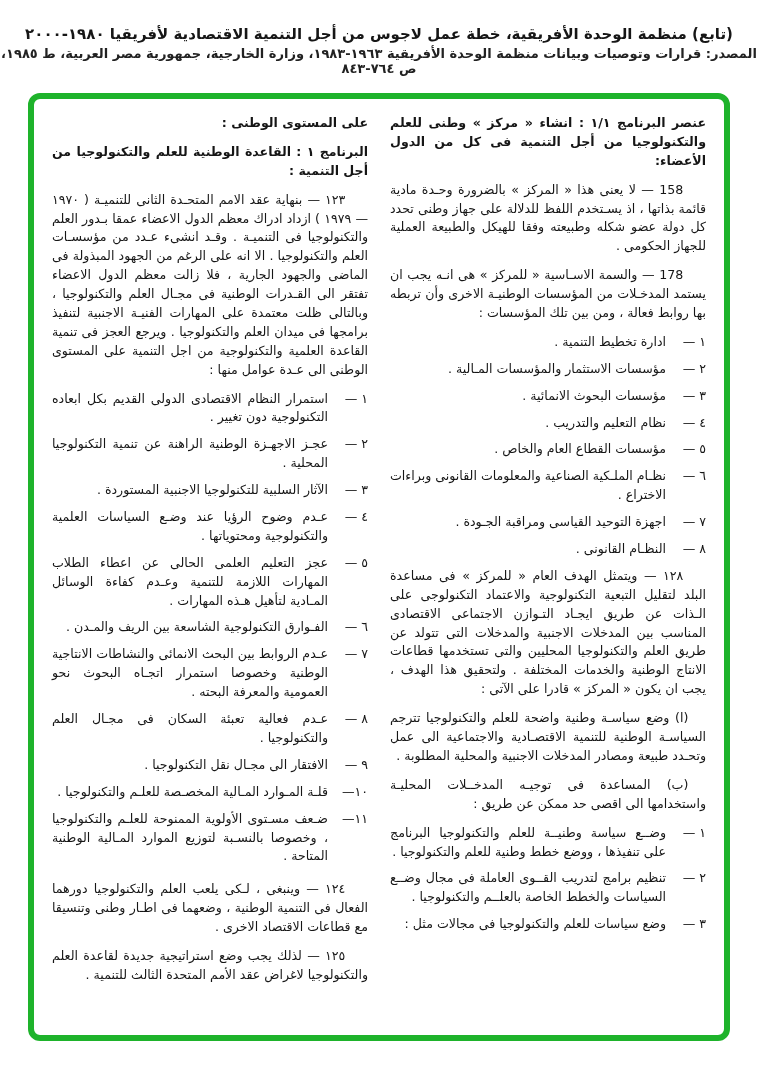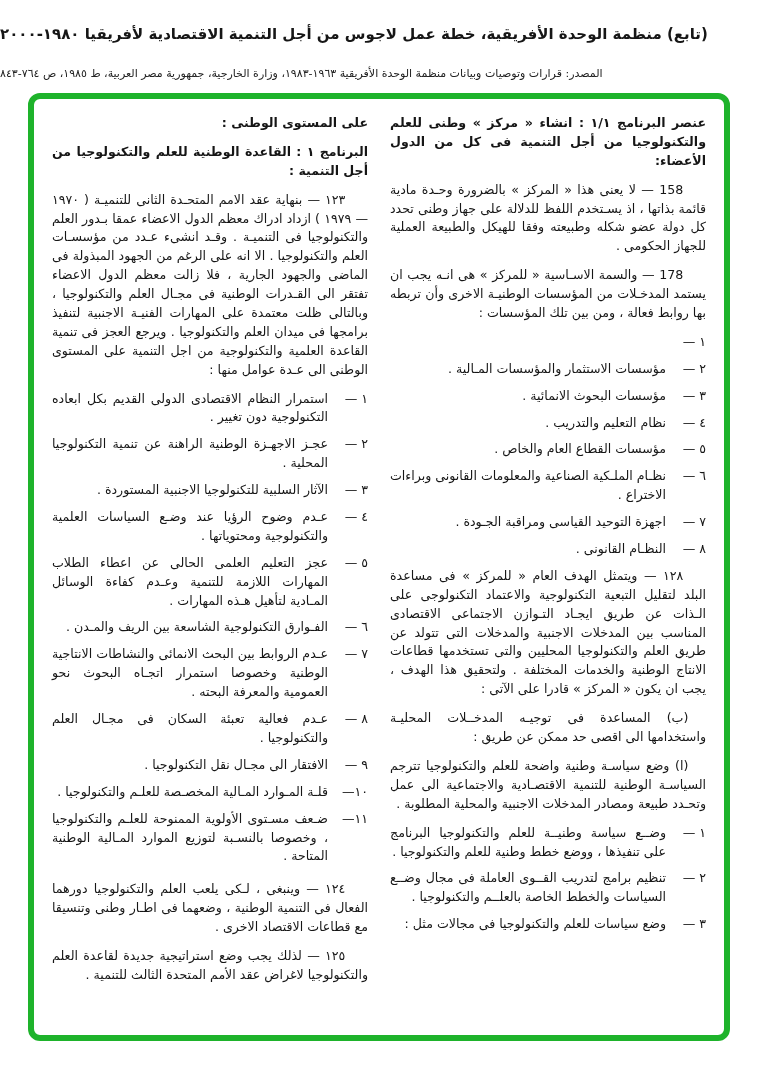--- a/index.html
+++ b/index.html
@@ -2,23 +2,23 @@
 <html lang="ar" style="--green: #1eb32b;"><head>
 <meta charset="utf-8">
 <style>
   html,body{margin:0;padding:0;}
   body{
     width:758px;height:1078px;position:relative;background:#ffffff;
     font-family:"DejaVu Sans","DejaVu Sans Mono",sans-serif;
     color:#161616;overflow:hidden;
   }
   
-  .page-header{position:absolute;top:24px;left:0;width:758px;text-align:left;direction:rtl;}
+  .page-header{position:absolute;top:24px;left:0;width:758px;text-align:center;direction:rtl;}
   .header-title{font-weight:700;font-size:15px;line-height:1.4;letter-spacing:0;}
-  .header-source{font-weight:400;font-size:11px;margin-top:22px;color:#222;}
+  .header-source{font-weight:700;font-size:13px;margin-top:1px;color:#222;}
   
   .frame{
     position:absolute;left:28px;top:93px;width:702px;height:948px;
     box-sizing:border-box;border:6px solid var(--green,#1eb32b);border-radius:12px;
     background:#fff;
   }
   
   .columns{
     position:absolute;left:40px;top:108px;width:678px;height:920px;
     display:flex;flex-direction:row-reverse;direction:rtl;gap:22px;
@@ -104,20 +104,21 @@
     <p>١٢٥ — لذلك يجب وضع استراتيجية جديدة لقاعدة العلم والتكنولوجيا لاغراض عقد الأمم المتحدة الثالث للتنمية .</p>
   </div>
 
   <div class="col">
     <div class="heading">عنصر البرنامج ١/١ : انشاء « مركز » وطنى للعلم والتكنولوجيا من أجل التنمية فى كل من الدول الأعضاء:</div>
     <p>158 — لا يعنى هذا « المركز » بالضرورة وحـدة مادية قائمة بذاتها ، اذ يسـتخدم اللفظ للدلالة على جهاز وطنى تحدد كل دولة عضو شكله وطبيعته وفقا للهيكل والطبيعة العملية للجهاز الحكومى .</p>
     <p>178 — والسمة الاسـاسية « للمركز » هى انـه يجب ان يستمد المدخـلات من المؤسسات الوطنيـة الاخرى وأن تربطه بها روابط فعالة ، ومن بين تلك المؤسسات :</p>
 
     <div class="li">
       <span class="num">١ —</span>
+      <span class="txt">ادارة تخطيط التنمية .</span>
     </div>
     <div class="li">
       <span class="num">٢ —</span>
       <span class="txt">مؤسسات الاستثمار والمؤسسات المـالية .</span>
     </div>
     <div class="li">
       <span class="num">٣ —</span>
       <span class="txt">مؤسسات البحوث الانمائية .</span>
     </div>
     <div class="li">
@@ -135,22 +136,22 @@
     <div class="li">
       <span class="num">٧ —</span>
       <span class="txt">اجهزة التوحيد القياسى ومراقبة الجـودة .</span>
     </div>
     <div class="li">
       <span class="num">٨ —</span>
       <span class="txt">النظـام القانونى .</span>
     </div>
 
     <p>١٢٨ — ويتمثل الهدف العام « للمركز » فى مساعدة البلد لتقليل التبعية التكنولوجية والاعتماد التكنولوجى على الـذات عن طريق ايجـاد التـوازن الاجتماعى الاقتصادى المناسب بين المدخلات الاجنبية والمدخلات التى تتولد عن طريق العلم والتكنولوجيا المحليين والتى تستخدمها قطاعات الانتاج الوطنية والخدمات المختلفة . ولتحقيق هذا الهدف ، يجب ان يكون « المركز » قادرا على الآتى :</p>
+    <div class="lettered">(ا) وضع سياسـة وطنية واضحة للعلم والتكنولوجيا تترجم السياسـة الوطنية للتنمية الاقتصـادية والاجتماعية الى عمل وتحـدد طبيعة ومصادر المدخلات الاجنبية والمحلية المطلوبة .</div>
     <div class="lettered">(ب) المساعدة فى توجيـه المدخــلات المحليـة واستخدامها الى اقصى حد ممكن عن طريق :</div>
-    <div class="lettered">(ا) وضع سياسـة وطنية واضحة للعلم والتكنولوجيا تترجم السياسـة الوطنية للتنمية الاقتصـادية والاجتماعية الى عمل وتحـدد طبيعة ومصادر المدخلات الاجنبية والمحلية المطلوبة .</div>
 
     <div class="li">
       <span class="num">١ —</span>
       <span class="txt">وضــع سياسة وطنيــة للعلم والتكنولوجيا البرنامج على تنفيذها ، ووضع خطط وطنية للعلم والتكنولوجيا .</span>
     </div>
     <div class="li">
       <span class="num">٢ —</span>
       <span class="txt">تنظيم برامج لتدريب القــوى العاملة فى مجال وضــع السياسات والخطط الخاصة بالعلــم والتكنولوجيا .</span>
     </div>
     <div class="li">

